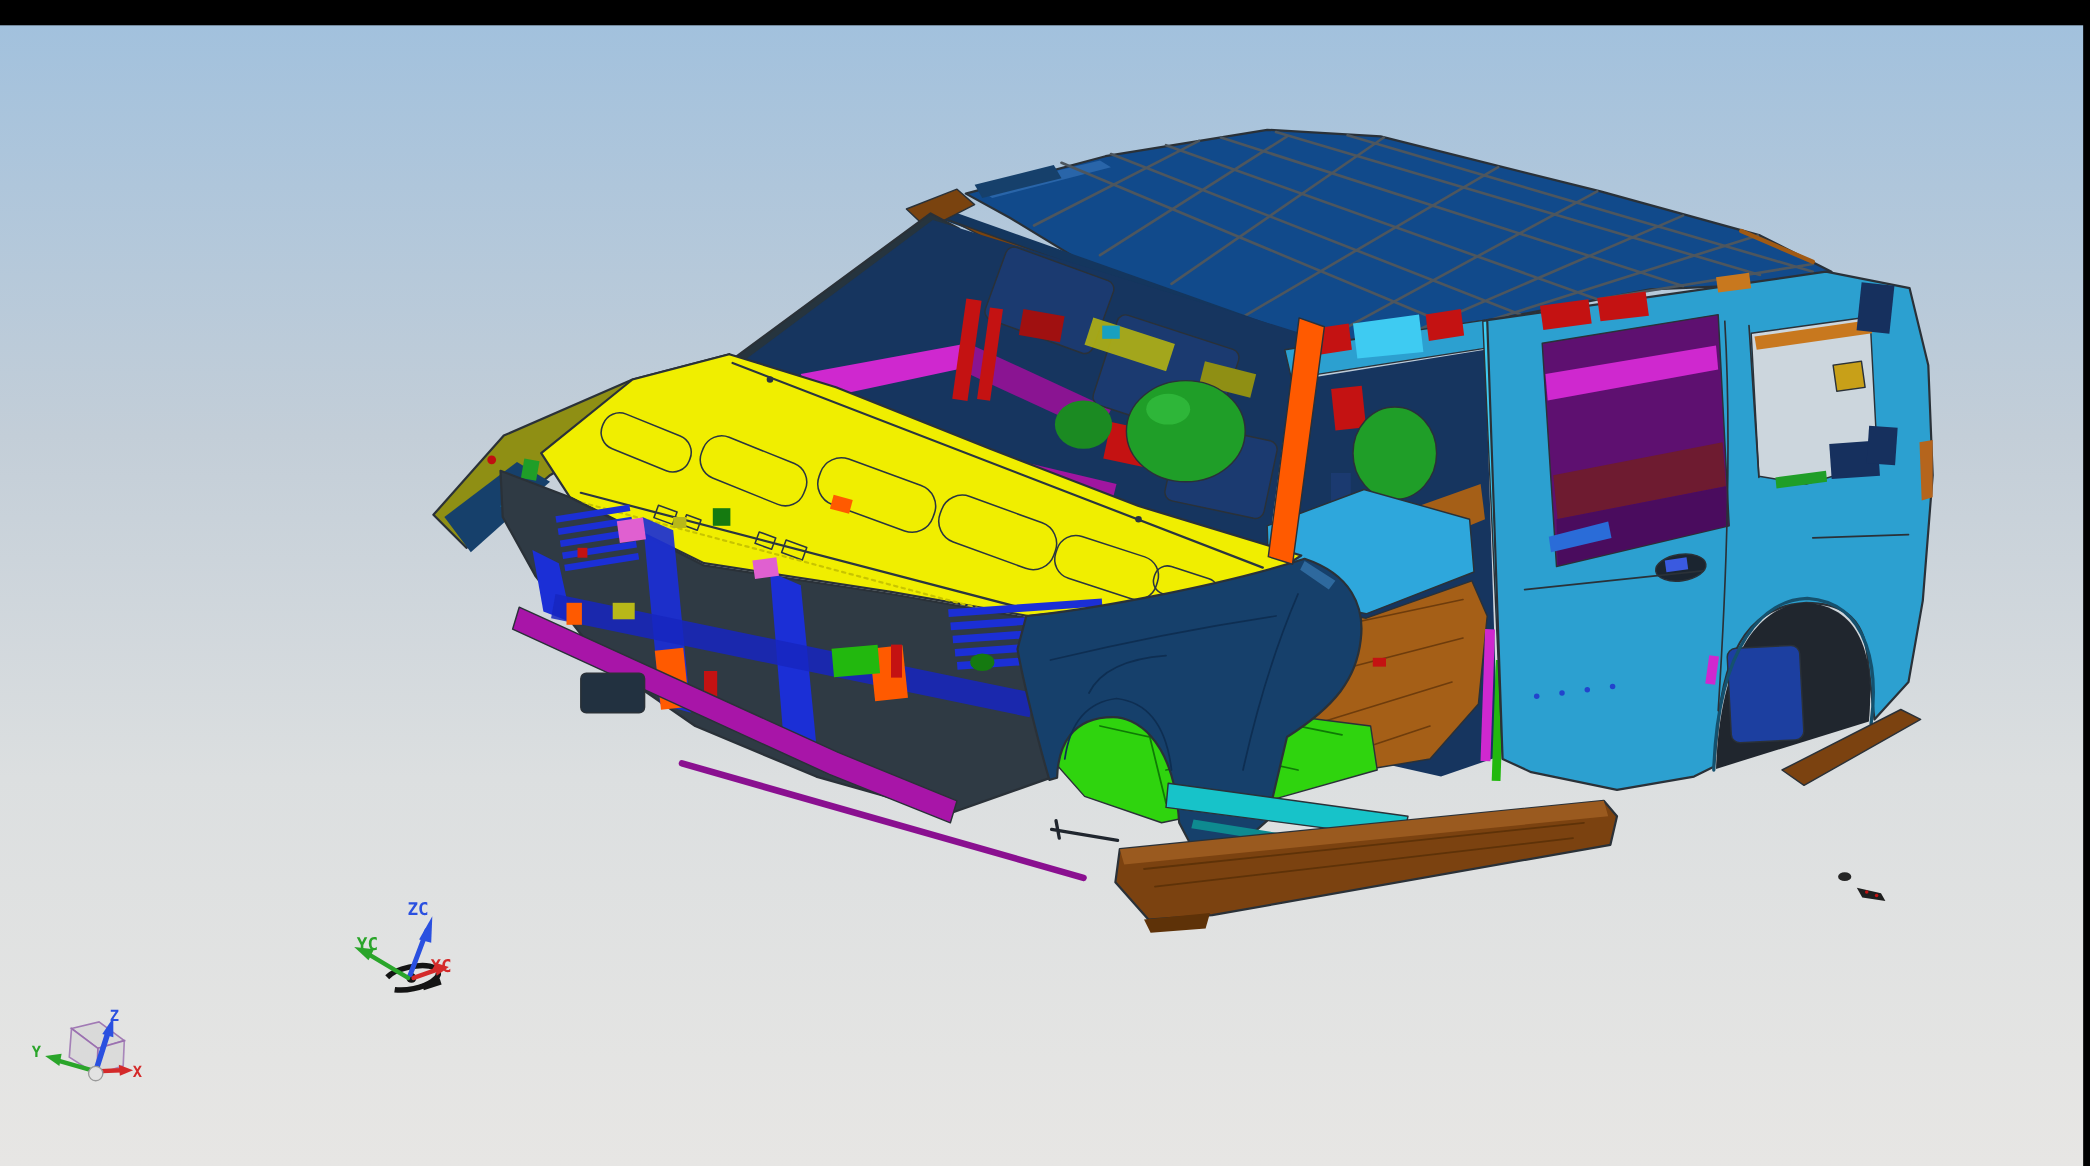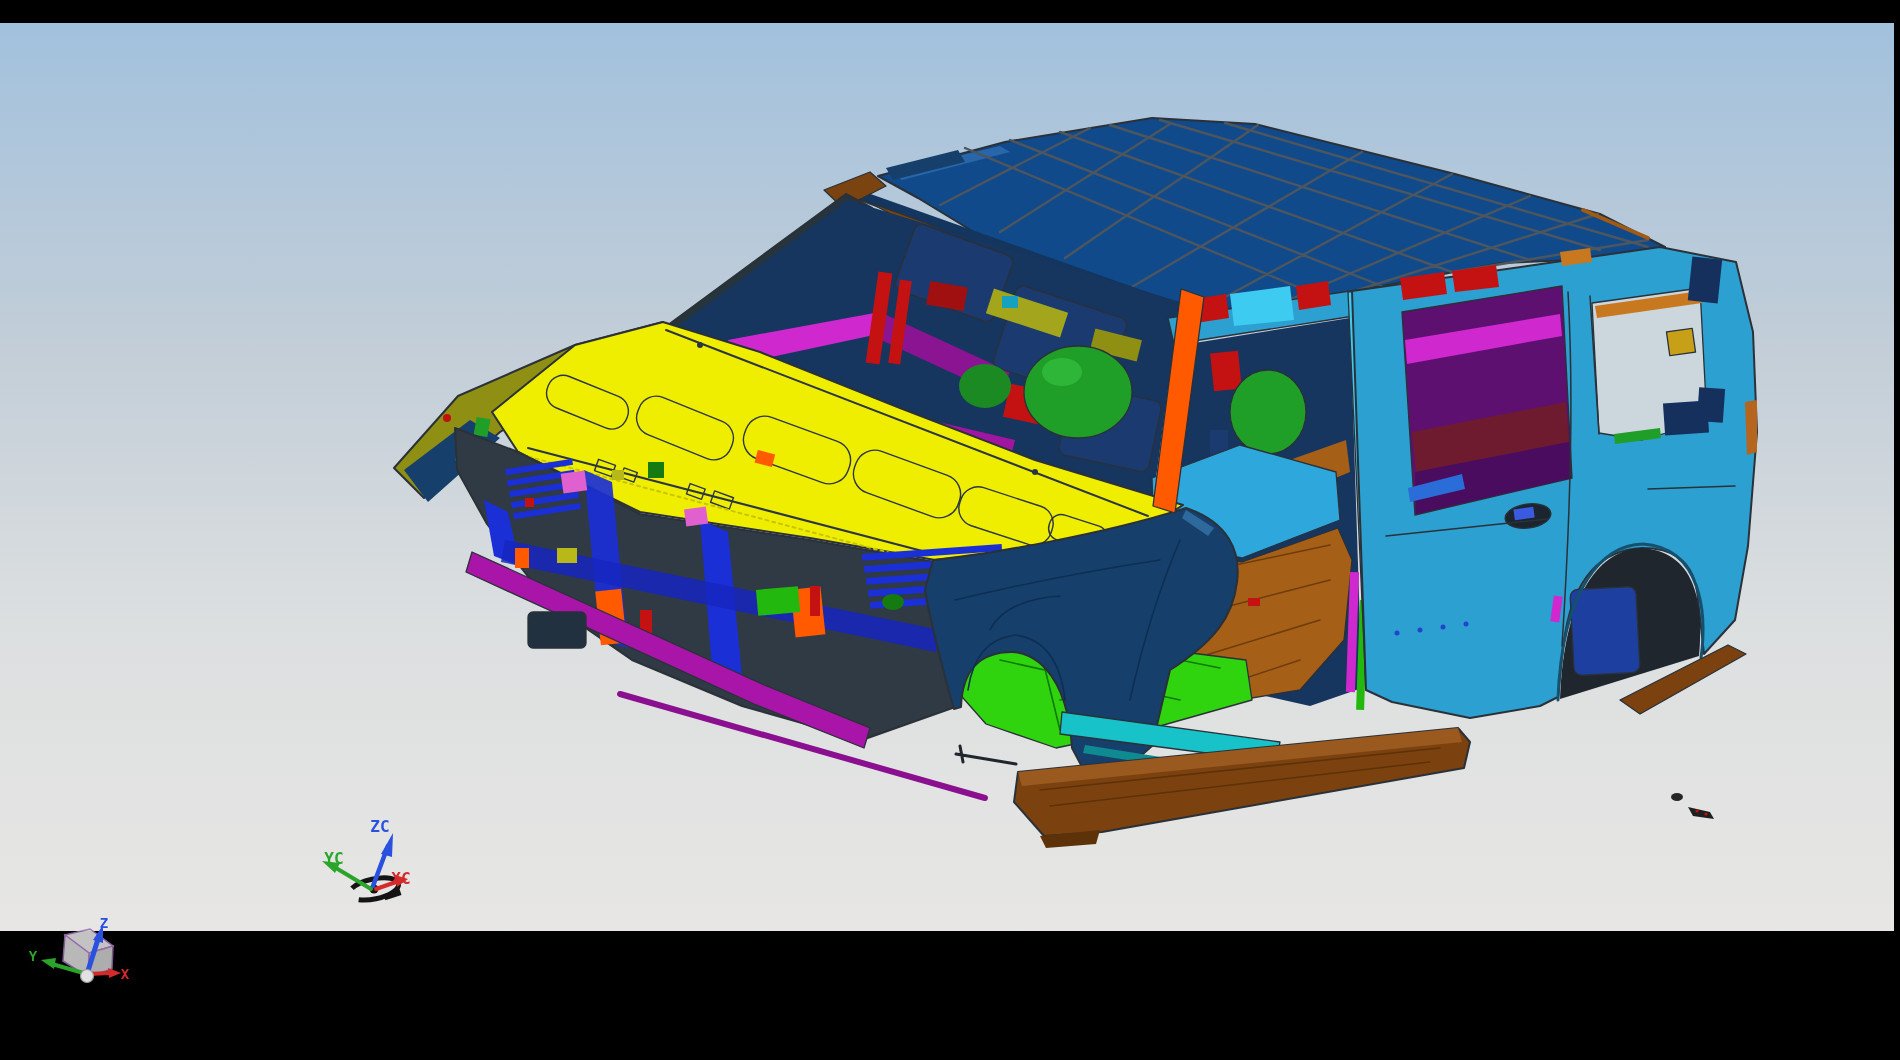--- a/index.html
+++ b/index.html
@@ -1,20 +1,20 @@
 <!DOCTYPE html>
 <html style="--chrome: #000000; --bg_top: #a2c1dd; --bg_mid1: #c3ced8; --bg_mid2: #dcdfe0; --bg_bottom: #e7e6e4; --line: #2a3138; --roof: #114a8b; --roof_hi: #2f6bb0; --roof_line: #4d565e; --roof_tan: #a05a14; --header_navy: #14365e; --header_brown: #7a430f; --pillar_dark: #26343e; --pillar_red: #9c1212; --copper_trim: #b5651d; --mint: #9fd8a0; --interior_navy: #16355f; --magenta: #cf28cf; --purple_wedge: #8a1492; --violet_rail: #a016a0; --red: #c41212; --red_dark: #a01010; --dash_blue: #1b3a70; --olive_strip: #b3b313; --olive: #8f8f14; --seat_green: #1f9e28; --seat_hi: #35c040; --seat_dark: #1b8a22; --teal: #18a0c0; --body: #2ca0d0; --body_bright: #3ecbf2; --body_shade: #1f7fae; --hood: #f0ee00; --hood_line: #2a3540; --hood_lip: #c8c400; --fender: #16406b; --fender_line: #0e2e52; --glint: #3f85c0; --slate: #2f3a44; --grille_blue: #1b2fd6; --beam_blue: #1626c0; --orange: #ff5a00; --green_bright: #22b80e; --green_dark: #157a10; --pink: #e060d0; --yellow_bit: #b8b818; --bumper_magenta: #a815a8; --under_purple: #8a1090; --box_dark: #223140; --floor_green: #2fd40e; --floor_green_line: #0f7a06; --floor_copper: #a55f17; --copper_line: #6e3c0c; --cyan_floor: #2ea7dc; --sill_cyan: #17c3c9; --sill_teal: #0e8a90; --rocker: #7b4210; --rocker_light: #9a5a1f; --rocker_dark: #5e3208; --win_purple: #5e1070; --maroon: #6e1b30; --glow_blue: #2a6cd8; --deep_purple: #4a0c5e; --qtr_bg: #ccd6dd; --qtr_orange: #c8781e; --bracket_yellow: #c8a018; --navy_box: #16305e; --arch_dark: #20262e; --royal: #1c3fa0; --arch_lip: #15516e; --handle_dark: #1b2530; --handle_blue: #3a5ae0; --rivet_blue: #2244cc; --debris: #262626; --debris2: #1f1f1f; --debris_red: #c01010; --axis_blue: #2a50e0; --axis_green: #2aa52a; --axis_red: #d42a2a; --tri_black: #141414; --cube_purple: #9a6fb0; --cube_face: #d9d9d9; --sphere: #e2e2e2; --sphere_edge: #9a9a9a;"><head>
 <meta charset="utf-8">
 <style>
   html,body{margin:0;padding:0;width:1900px;height:1060px;overflow:hidden;
     font-family:"DejaVu Sans",sans-serif;background:var(--chrome,#000);}
   #stage{position:relative;width:1900px;height:1060px;background:var(--chrome,#000);}
   #topbar{position:absolute;left:0;top:0;width:1900px;height:23px;background:var(--chrome,#000);}
   #rightbar{position:absolute;right:0;top:0;width:6px;height:1060px;background:var(--chrome,#000);}
-  #viewport{position:absolute;left:0;top:23px;width:1894px;height:908px;
+  #viewport{position:absolute;left:0;top:23px;width:1894px;height:1037px;
     background:linear-gradient(180deg,var(--bg_top,#a2c1dd) 0%,var(--bg_mid1,#c3ced8) 36%,
       var(--bg_mid2,#dcdfe0) 66%,var(--bg_bottom,#e7e6e4) 100%);}
   svg{position:absolute;left:0;top:-23px;width:1900px;height:1060px;display:block;}
   .o{stroke:var(--line,#2a3138);stroke-width:2;stroke-linejoin:round;stroke-linecap:round;}
   .o1{stroke:var(--line,#2a3138);stroke-width:1.3;stroke-linejoin:round;stroke-linecap:round;}
   .ln{fill:none;stroke-linecap:round;stroke-linejoin:round;}
   .lbl{font:700 16px "DejaVu Sans Mono",monospace;}
   .lbl2{font:700 14px "DejaVu Sans Mono",monospace;}
 </style>
 </head>

